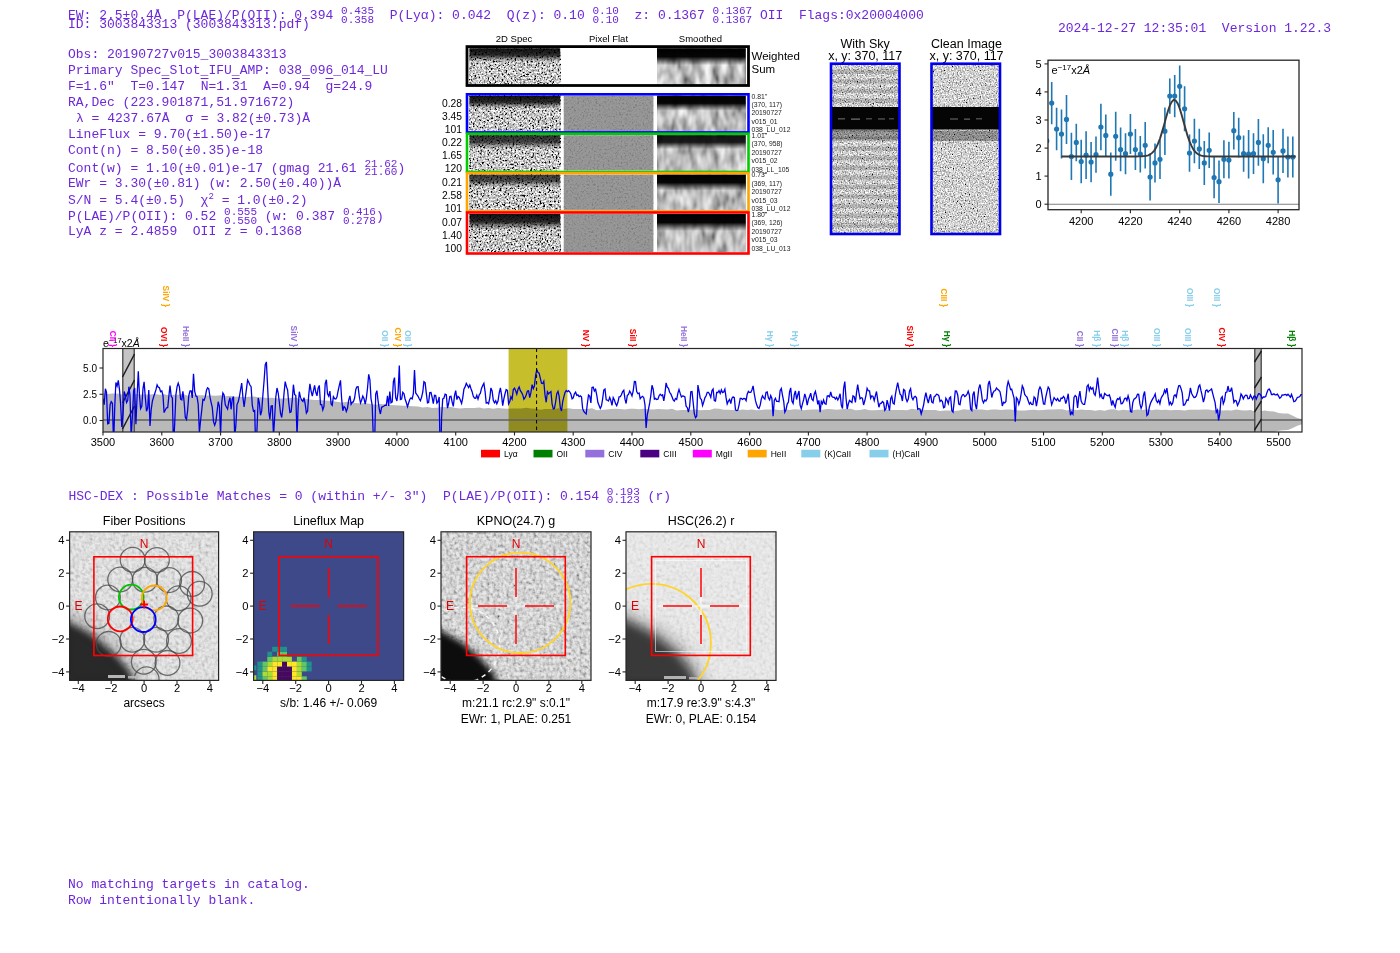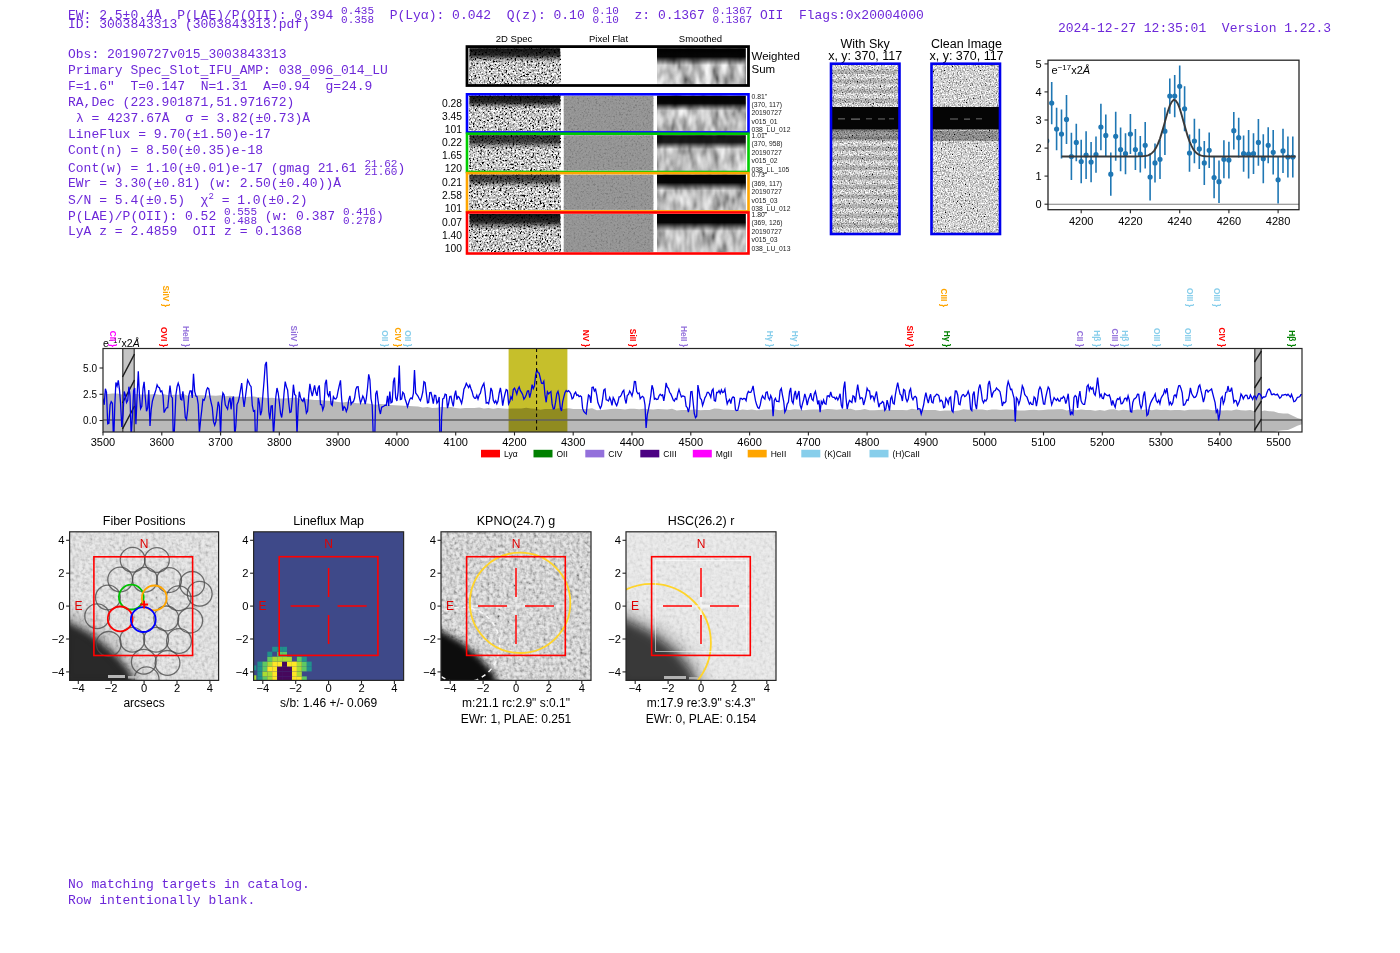--- a/index.html
+++ b/index.html
@@ -758,17 +758,18 @@
 <div class="m" style="left:68px;top:46.6px">Obs: 20190727v015_3003843313</div>
 <div class="m" style="left:68px;top:62.8px">Primary Spec_Slot_IFU_AMP: 038_096_014_LU</div>
 <div class="m" style="left:68px;top:78.9px">F=1.6"  T=0.<span class="ov">1</span>47  <span class="ov">N</span>=1.<span class="ov">3</span>1  A=0.9<span class="ov">4</span>  <span class="ov">g</span>=24.9</div>
 <div class="m" style="left:68px;top:95px">RA,Dec (223.901871,51.971672)</div>
 <div class="m" style="left:76px;top:111.2px">λ = 4237.67Å  σ = 3.82(±0.73)Å</div>
 <div class="m" style="left:68px;top:127.3px">LineFlux = 9.70(±1.50)e-17</div>
 <div class="m" style="left:68px;top:143.4px">Cont(n) = 8.50(±0.35)e-18</div>
 <div class="m" style="left:68px;top:159.6px">Cont(w) = 1.10(±0.01)e-17 (gmag 21.61 <span class="fr"><i>21.62</i><i>21.60</i></span>)</div>
 <div class="m" style="left:68px;top:175.7px">EWr = 3.30(±0.81) (w: 2.50(±0.40))Å</div>
 <div class="m" style="left:68px;top:191.8px">S/N = 5.4(±0.5)  χ<span class="sup">2</span> = 1.0(±0.2)</div>
-<div class="m" style="left:68px;top:208px">P(LAE)/P(OII): 0.52 <span class="fr"><i>0.555</i><i>0.488</i></span> (w: 0.387 <span class="fr"><i>0.416</i><i>0.278</i></span>)</div>
+<div class="m" style="left:68px;top:208px">P(LAE)/P(OII): 0.52 <span class="fr"><i>0.555</i><i>0.550</i></span> (w: 0.387 <span class="fr"><i>0.416</i><i>0.278</i></span>)</div>
 <div class="m" style="left:68px;top:224.1px">LyA z = 2.4859  OII z = 0.1368</div>
+<div class="m" style="left:68.5px;top:487.5px">HSC-DEX : Possible Matches = 0 (within +/- 3")  P(LAE)/P(OII): 0.154 <span class="fr"><i>0.193</i><i>0.123</i></span> (r)</div>
 <div class="m" style="left:68px;top:877px">No matching targets in catalog.</div>
 <div class="m" style="left:68px;top:892.5px">Row intentionally blank.</div>
 </div>
 
 </body></html>

